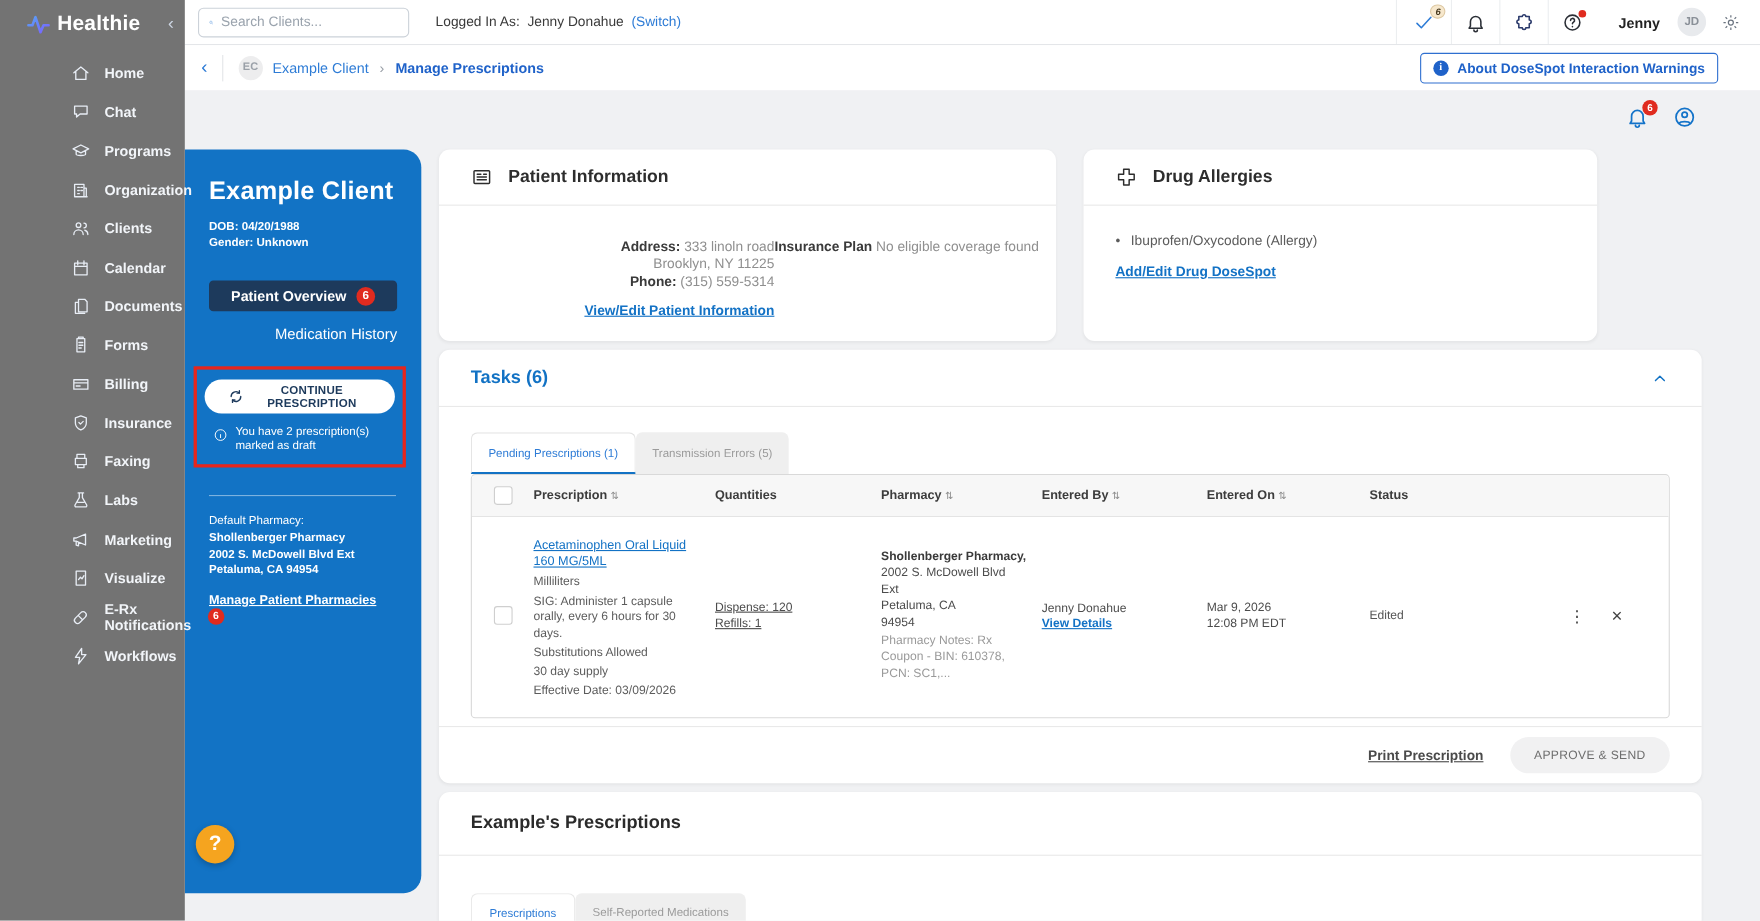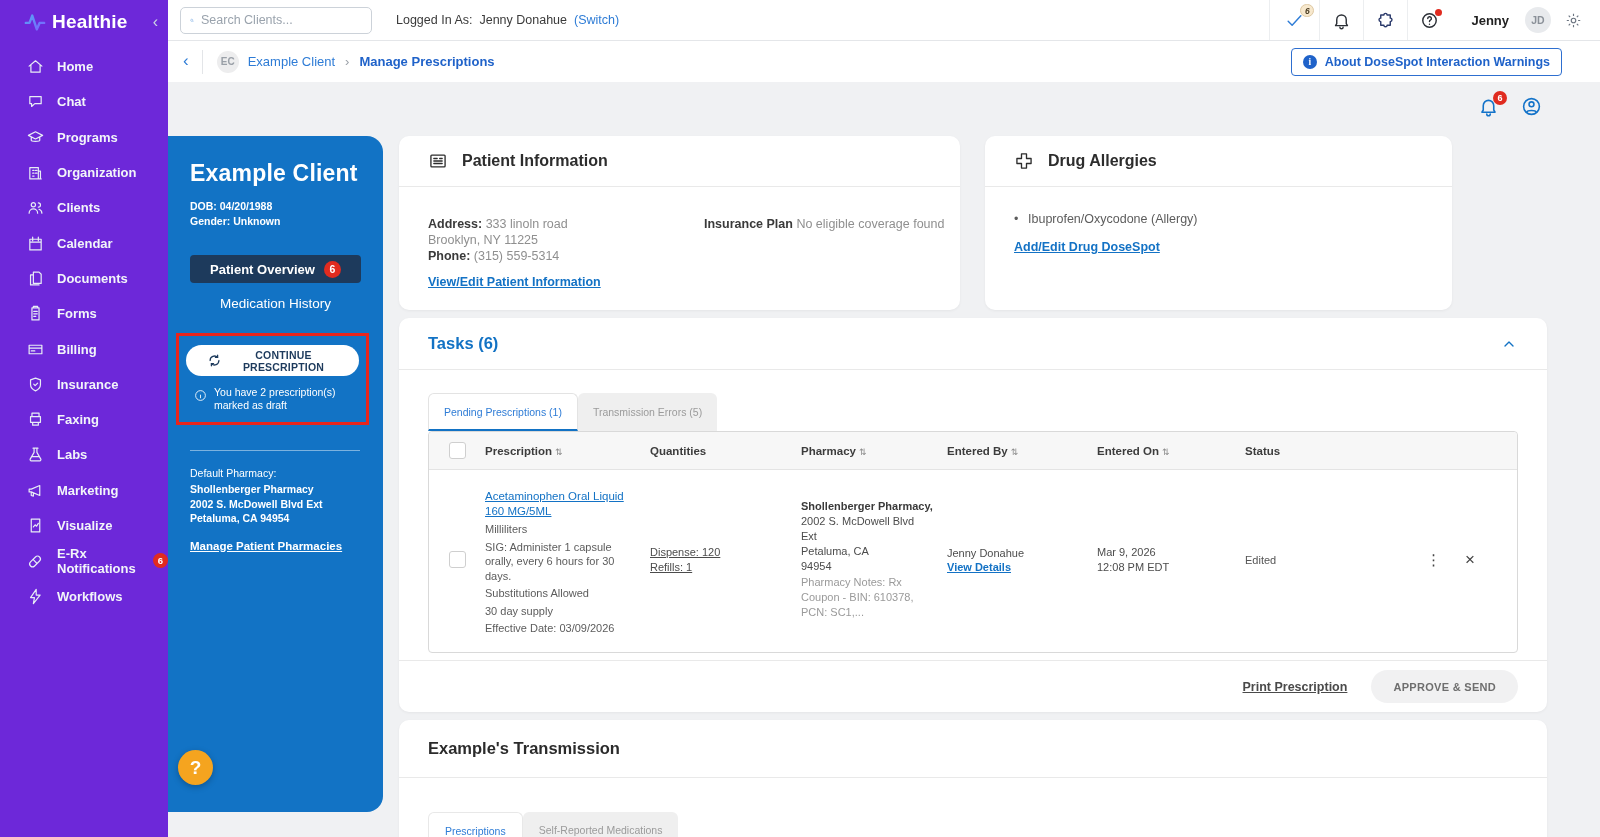--- a/index.html
+++ b/index.html
@@ -2,26 +2,26 @@
 <html><head>
 <meta charset="utf-8">
 <style>
   * { margin:0; padding:0; box-sizing:border-box; }
   html,body { width:1600px; height:837px; overflow:hidden; }
   body { position:relative; background:#f0f1f3; font-family:"Liberation Sans",sans-serif; color:#333; }
   svg { display:block; }
   .badge:empty { display:none; }
 
   
-  .sidebar { position:absolute; left:0; top:0; width:168px; height:837px; background:#6d28d9; color:#fff; z-index:6; }
+  .sidebar { position:absolute; left:0; top:0; width:168px; height:837px; background:#737373; color:#fff; z-index:6; }
   .logo-row { display:flex; align-items:center; padding:11px 10px 6px 24px; }
   .logo-text { font-size:19px; font-weight:bold; letter-spacing:.2px; margin-left:6px; }
   .collapse { margin-left:auto; font-size:16px; color:#cdd6e4; cursor:pointer; }
   .nav { margin-top:10px; }
-  .nav-item { display:flex; align-items:center; gap:13px; height:35.3px; padding-left:27px; font-size:13px; font-weight:bold; color:#f2f5f9; cursor:pointer; }
+  .nav-item { display:flex; align-items:center; gap:13px; height:35.3px; padding-left:27px; font-size:13px; font-weight:bold; color:#f2f5f9; cursor:pointer;margin-left:38px; }
   .nav-item svg { width:17px; height:17px; stroke:#e8edf5; stroke-width:1.7; fill:none; stroke-linecap:round; stroke-linejoin:round; flex:none; }
   .nav-badge { background:#e02b1f; color:#fff; font-size:9.5px; font-weight:bold; min-width:15px; height:15px; border-radius:8px; display:inline-flex; align-items:center; justify-content:center; padding:0 4px; margin-left:2px; }
 
   
   .topbar { position:absolute; left:168px; right:0; top:0; height:41px; background:#fff; border-bottom:1px solid #e4e6e9; display:flex; align-items:center; z-index:5; }
   .search-wrap { margin-left:12px; width:192px; height:27px; border:1px solid #ccd2d9; border-radius:5px; display:flex; align-items:center; padding:0 9px; gap:7px; background:#fff; }
   .search-wrap svg { width:13px; height:13px; stroke:#2e7cd6; stroke-width:2; fill:none; }
   .search-wrap input { border:none; outline:none; flex:1; font-size:12.5px; font-family:inherit; color:#333; background:transparent; }
   .search-wrap input::placeholder { color:#9aa3ad; }
   .logged-in { margin-left:24px; font-size:12.5px; color:#3a3a3a; display:flex; gap:7px; }
@@ -52,41 +52,41 @@
   .ci { position:relative; cursor:pointer; }
   .ci svg { width:21px; height:21px; stroke:#1373c9; stroke-width:1.8; fill:none; stroke-linecap:round; stroke-linejoin:round; }
   .ci-badge { position:absolute; top:-5px; right:-8px; background:#e02b1f; color:#fff; font-size:9px; font-weight:bold; min-width:14px; height:14px; border-radius:8px; display:flex; align-items:center; justify-content:center; }
 
   
   .patient-card { position:absolute; left:168px; top:136px; width:215px; height:676px; background:#1273c5; border-radius:0 16px 16px 0; color:#fff; padding:24px 11px 0 22px; z-index:4; }
   .pc-name { font-size:23px; font-weight:bold; letter-spacing:.2px; }
   .pc-meta { margin-top:12px; font-size:10.5px; font-weight:bold; line-height:15px; }
   .pc-overview { margin:26px 11px 0 0; background:#1d3a5c; border-radius:4px; height:28px; display:flex; align-items:center; justify-content:center; gap:9px; font-size:13px; font-weight:bold; cursor:pointer; }
   .pc-overview .badge { background:#e02b1f; min-width:17px; height:17px; border-radius:9px; font-size:10.5px; display:inline-flex; align-items:center; justify-content:center; padding:0 4px; }
-  .pc-medhist { margin:13px 11px 0 0; text-align:center; font-size:13.5px; cursor:pointer; }
+  .pc-medhist { margin:13px 11px 0 0; text-align:right; font-size:13.5px; cursor:pointer; }
   .red-box { margin:22px 3px 0 -14px; border:3px solid #e8251c; padding:9px 7px 10px; }
   .continue-btn { background:#fff; color:#1d3a5c; border-radius:16px; min-height:31px; display:flex; align-items:center; justify-content:center; gap:7px; padding:3px 10px; cursor:pointer; }
   .continue-btn svg { width:15px; height:15px; stroke:#1d3a5c; stroke-width:2; fill:none; stroke-linecap:round; stroke-linejoin:round; flex:none; }
   .continue-label { font-size:10.5px; font-weight:bold; line-height:12px; text-align:center; max-width:110px; letter-spacing:.2px; }
   .draft-note { display:flex; gap:7px; margin:10px 2px 0 8px; font-size:10.5px; line-height:13px; }
   .draft-note svg { width:13px; height:13px; stroke:#fff; stroke-width:1.6; fill:none; flex:none; margin-top:3px; }
   .pc-div { height:1px; background:rgba(255,255,255,.45); margin:25px 12px 16px 0; }
   .pc-pharm-label { font-size:10.5px; }
   .pc-pharm { font-size:10.5px; font-weight:bold; line-height:14.5px; margin-top:3px; }
   .pc-manage { display:inline-block; margin-top:14px; font-size:11.5px; font-weight:bold; text-decoration:underline; color:#fff; cursor:pointer; }
   .help-fab { position:absolute; left:10px; bottom:27px; width:35px; height:35px; border-radius:50%; background:#f5a41f; color:#fff; font-size:19px; font-weight:bold; display:flex; align-items:center; justify-content:center; box-shadow:0 2px 6px rgba(0,0,0,.25); cursor:pointer; }
 
   
   .card { position:absolute; background:#fff; border-radius:10px; box-shadow:0 1px 3px rgba(0,0,0,.05); }
   .card-header { display:flex; align-items:center; gap:14px; height:51px; padding:0 24px 0 29px; border-bottom:1px solid #e9e9e9; font-size:16px; font-weight:bold; color:#2d2d2d; }
   .card-header svg { width:20px; height:20px; stroke:#2d2d2d; stroke-width:1.6; fill:none; stroke-linecap:round; stroke-linejoin:round; }
 
   #patient-info { left:399px; top:136px; width:561px; height:174px; }
   .pi-body { display:flex; padding:29px 0 0 29px; font-size:12.5px; }
-  .pi-col1 { width:276px; }
+  .pi-col1 { width:276px;text-align:right; }
   .pi-line { color:#8f8f8f; line-height:16px; }
   .pi-line b { color:#3a3a3a; }
   .pi-link { display:inline-block; margin-top:11px; color:#1372c5; font-size:12.5px; font-weight:bold; text-decoration:underline; cursor:pointer; }
 
   #drug-allergies { left:985px; top:136px; width:467px; height:174px; }
   .da-body { padding:24px 0 0 29px; }
   .da-list { list-style:none; }
   .da-list li { font-size:12.5px; color:#5c5c5c; line-height:17px; padding-left:14px; position:relative; }
   .da-list li::before { content:"•"; position:absolute; left:0; color:#5c5c5c; }
   .da-link { display:inline-block; margin-top:12px; color:#1372c5; font-size:12.5px; font-weight:bold; text-decoration:underline; cursor:pointer; }
@@ -121,21 +121,21 @@
   .pharm-addr { color:#4c4c4c; line-height:15px; }
   .pharm-notes { color:#9a9a9a; line-height:15px; margin-top:1px; }
   .by-name { color:#4c4c4c; line-height:15px; }
   .by-link { color:#1372c5; font-weight:bold; text-decoration:underline; cursor:pointer; display:inline-block; }
   .on-cell { line-height:15px; color:#4c4c4c; }
   .status-cell { color:#555; }
   .row-kebab { font-size:15px; color:#444; cursor:pointer; }
   .row-x { font-size:17px; color:#444; cursor:pointer; line-height:1; }
   .tasks-footer { position:absolute; left:0; right:0; top:342px; height:52px; border-top:1px solid #e9e9e9; display:flex; align-items:center; justify-content:flex-end; gap:24px; padding-right:29px; }
   .print-link { color:#4a4a4a; font-size:12.5px; font-weight:bold; text-decoration:underline; cursor:pointer; }
-  .approve-btn { background:#f1f1f2; border:none; color:#6e6e6e; font-size:11px; font-weight:bold; letter-spacing:.3px; height:33px; padding:0 22px; border-radius:17px; cursor:pointer; font-family:inherit; }
+  .approve-btn { background:#f1f1f2; border:none; color:#6e6e6e; font-size:11px; font-weight:normal; letter-spacing:.3px; height:33px; padding:0 22px; border-radius:17px; cursor:pointer; font-family:inherit; }
 
   
   #rx-section { left:399px; top:720px; width:1148px; height:160px; }
   .rx-title { height:58px; display:flex; align-items:center; padding-left:29px; font-size:16.5px; font-weight:bold; color:#2b2b2b; border-bottom:1px solid #e9e9e9; }
   .rx-tabs { display:flex; margin:34px 0 0 29px; }
   .rx-tab { height:36px; padding:0 16px; display:flex; align-items:center; font-size:10.5px; border-radius:6px 6px 0 0; cursor:pointer; white-space:nowrap; }
   .rx-tab.active { background:#fff; border:1px solid #e8e8e8; border-bottom:none; color:#2e7cd6; }
   .rx-tab.inactive { background:#efefef; color:#9b9b9b; }
 </style>
 </head>
@@ -474,18 +474,18 @@
       </div>
     </div>
   </div>
   <div class="tasks-footer">
     <span class="print-link">Print Prescription</span>
     <button class="approve-btn">APPROVE &amp; SEND</button>
   </div>
 </div>
 
 <div class="card" id="rx-section">
-  <div class="rx-title">Example's Transmission</div>
+  <div class="rx-title">Example's Prescriptions</div>
   <div class="rx-tabs">
     <div class="rx-tab active">Prescriptions</div>
     <div class="rx-tab inactive">Self-Reported Medications</div>
   </div>
 </div>
 
 </body></html>

